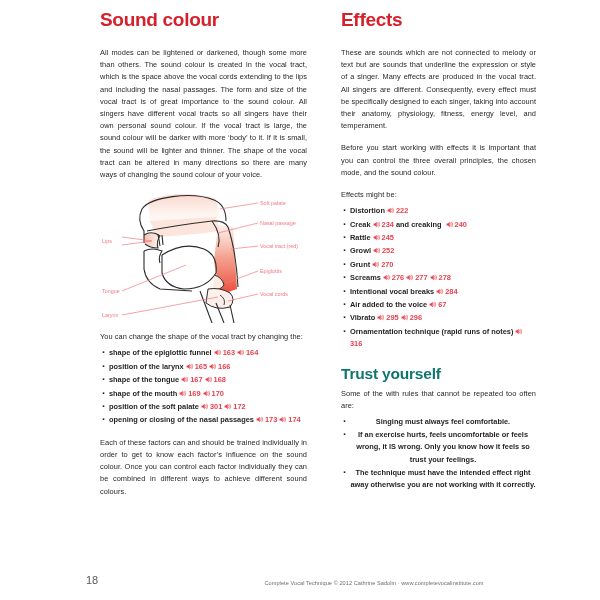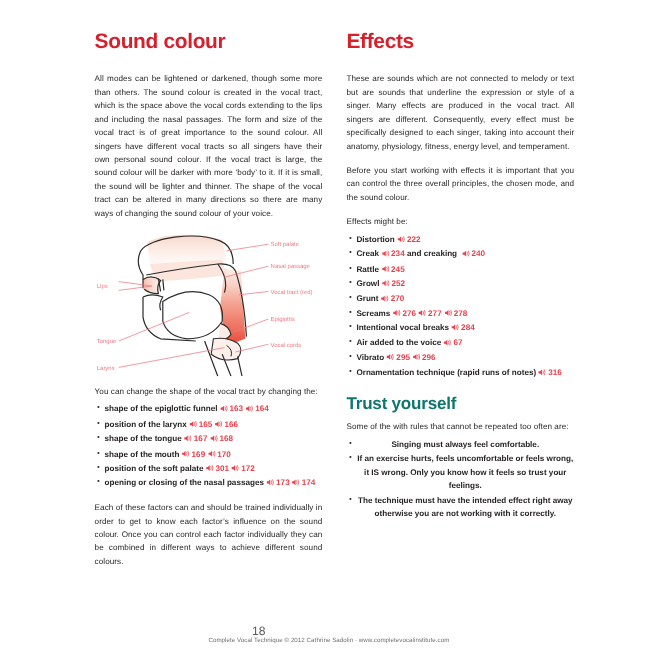--- a/index.html
+++ b/index.html
@@ -10,25 +10,24 @@
     color: #231f20;
   }
   .page {
     position: relative;
     width: 600px; height: 600px;
     background: #fff;
     overflow: hidden;
   }
   .columns {
     position: absolute;
-    top: 10px; left: 86px;
+    top: 10px; left: 100px;
     width: 436px;
     display: flex;
-    gap: 22px;
-    margin-top: 19px;
+    gap: 34px;
   }
   .col { width: 207px; }
 
   h1.section-title {
     color: #d6202c;
     font-size: 19px;
     font-weight: bold;
     letter-spacing: -0.3px;
     line-height: 1.1;
     margin-bottom: 16px;
@@ -91,22 +90,21 @@
     margin: 2px 0 8px 0;
   }
   .diagram svg { display: block; }
 
   
   .footer {
     position: absolute;
     left: 86px; right: 78px;
     bottom: 14px;
     display: flex;
-    align-items: center;
-    flex-direction: column;
+    align-items: flex-end;
   }
   .folio {
     font-size: 11px;
     color: #58595b;
     width: 150px;
   }
   .credit {
     font-size: 5.6px;
     color: #6d6e71;
     letter-spacing: 0.06px;

